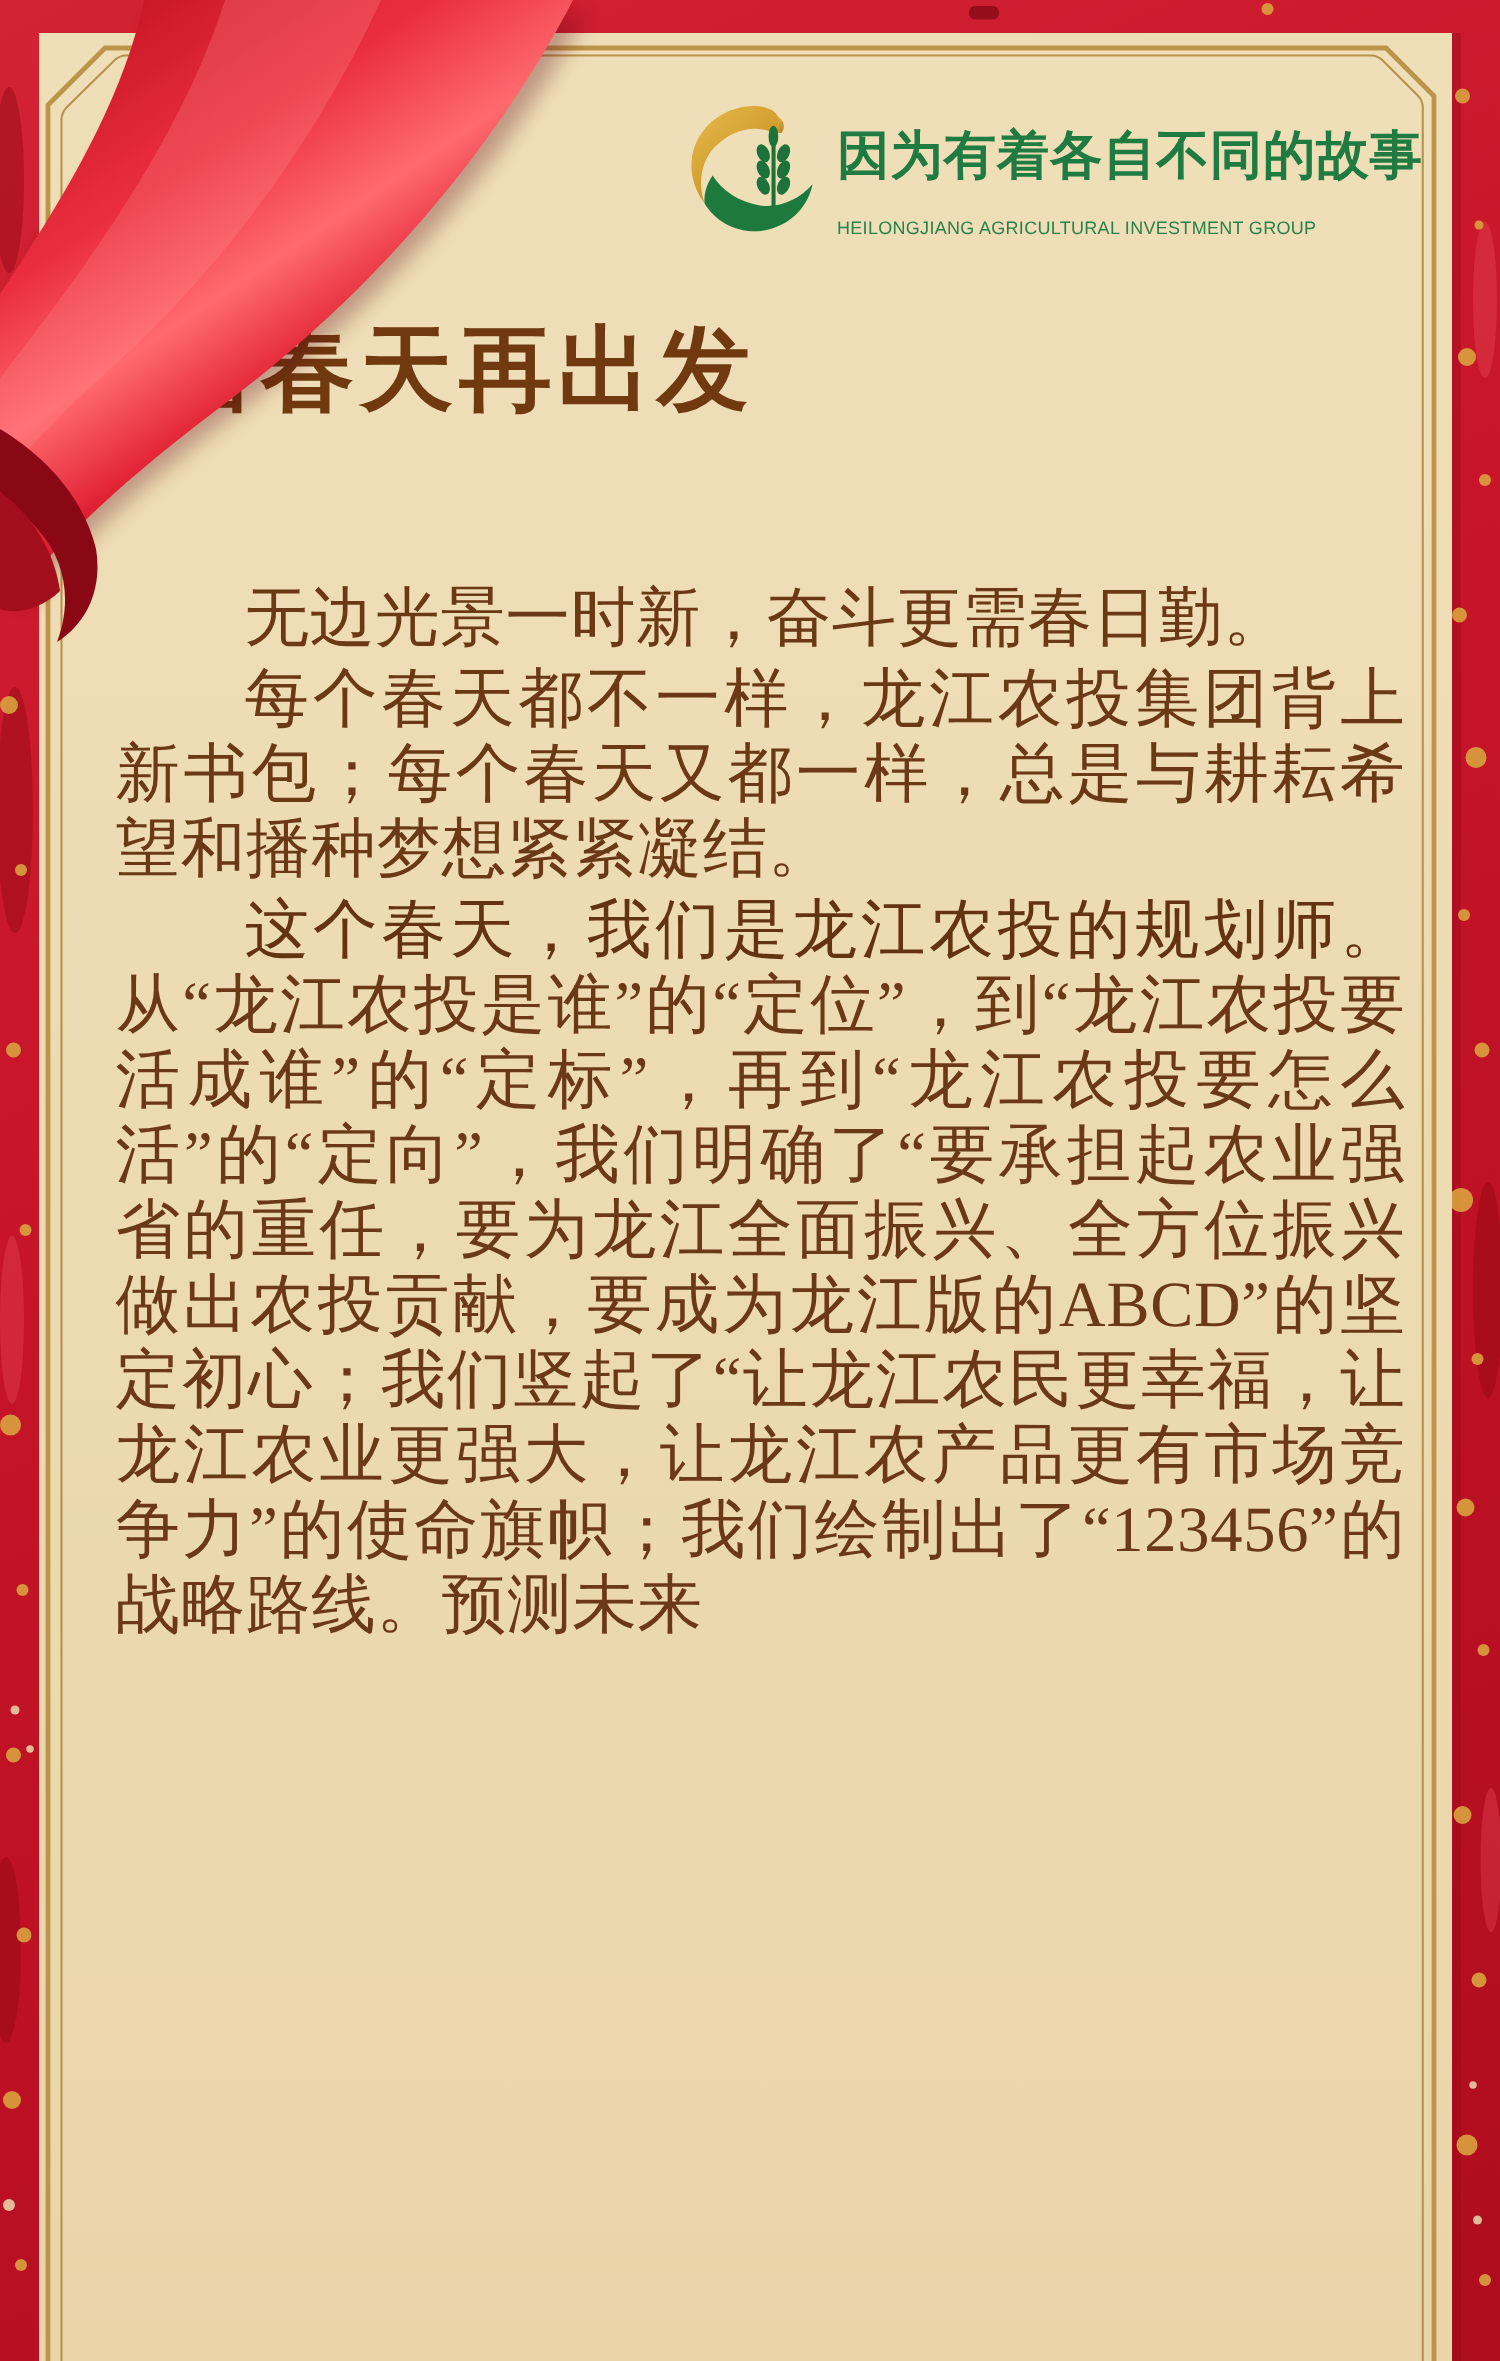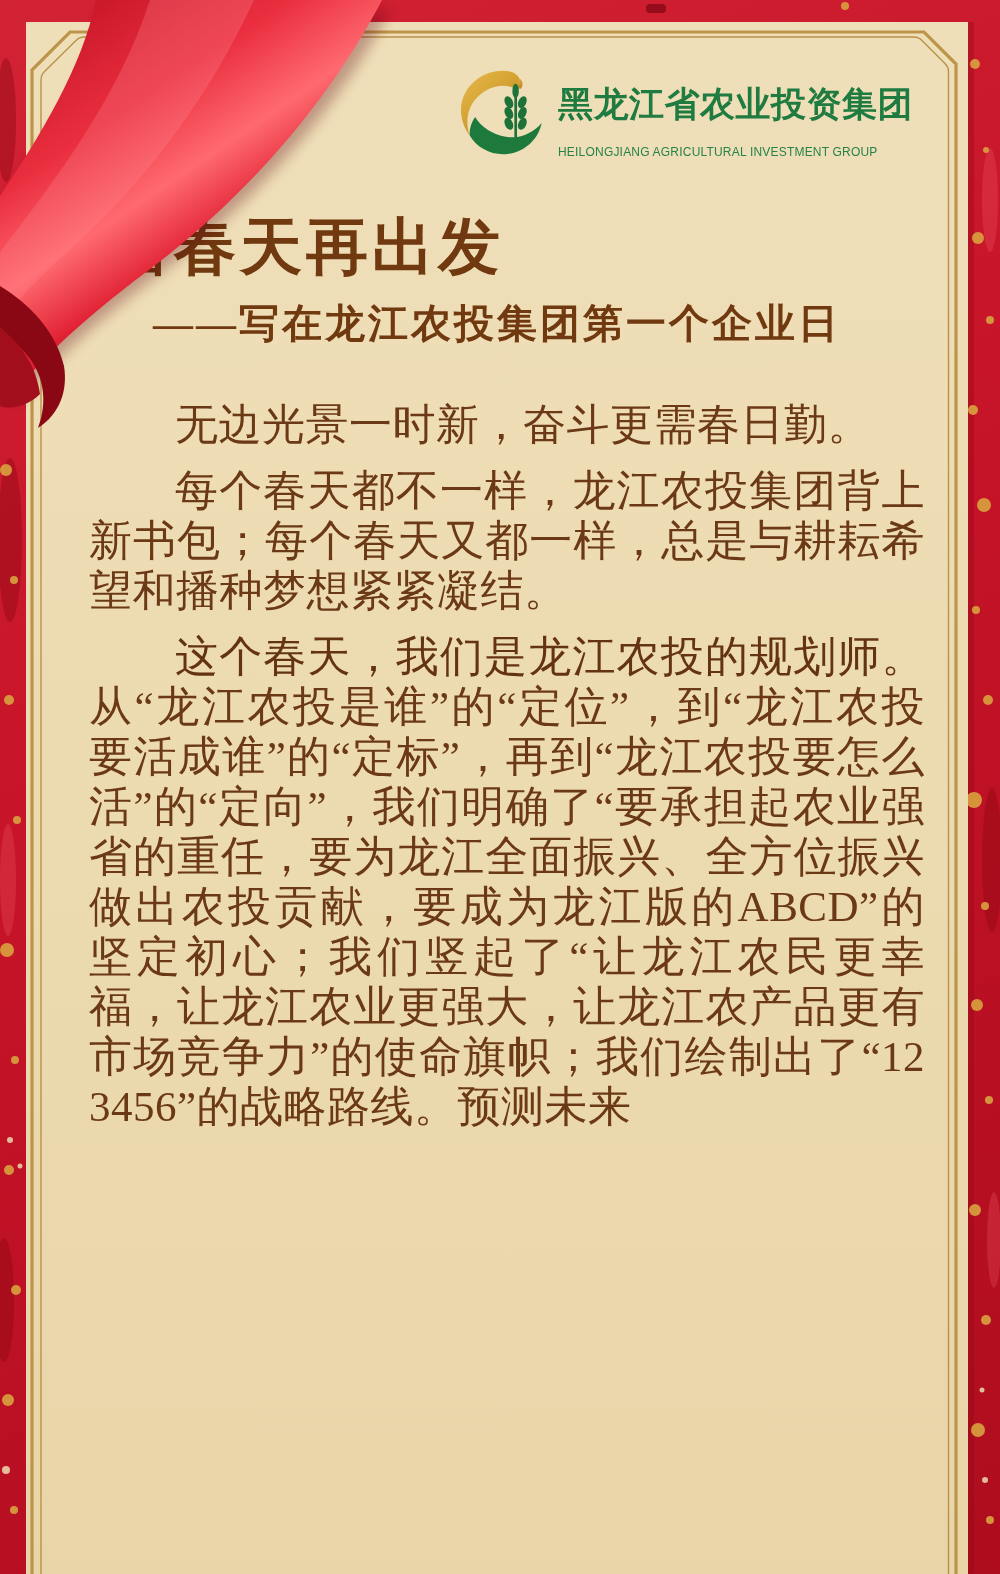--- a/index.html
+++ b/index.html
@@ -37,21 +37,21 @@
   .subtitle{
     position:absolute;left:0;right:0;top:278px;text-align:center;
     font-size:40px;line-height:48px;font-weight:bold;color:#70390f;letter-spacing:3px;white-space:nowrap;
   }
   .body-text{
     position:absolute;left:47px;top:362px;width:868px;
     font-size:43px;line-height:50px;color:#6b3916;
     text-align:justify;text-justify:inter-ideograph;word-break:break-all;
     letter-spacing:0.5px;
   }
-  .body-text p{margin:16px;text-indent:2em;}
+  .body-text p{margin:4px;text-indent:2em;}
   .lead{font-weight:normal;color:#643311;}
 </style>
 </head>
 <body>
 
 <div class="page">
 
   <svg class="bg-decor" width="1000" height="1574" viewBox="0 0 1000 1574">
     <g opacity="0.45" fill="#8f0a16">
       <ellipse cx="6" cy="120" rx="10" ry="62"></ellipse>
@@ -133,27 +133,26 @@
             <ellipse cx="64" cy="25.5" rx="3.6" ry="8"></ellipse>
             <ellipse cx="56.5" cy="38" rx="4.4" ry="7" transform="rotate(-24 56.5 38)"></ellipse>
             <ellipse cx="71.5" cy="38" rx="4.4" ry="7" transform="rotate(24 71.5 38)"></ellipse>
             <ellipse cx="56.5" cy="50" rx="4.4" ry="7" transform="rotate(-24 56.5 50)"></ellipse>
             <ellipse cx="71.5" cy="50" rx="4.4" ry="7" transform="rotate(24 71.5 50)"></ellipse>
             <ellipse cx="56.5" cy="62" rx="4.4" ry="7" transform="rotate(-24 56.5 62)"></ellipse>
             <ellipse cx="71.5" cy="62" rx="4.4" ry="7" transform="rotate(24 71.5 62)"></ellipse>
           </g>
         </svg>
         <div class="logo-text">
-          <div class="logo-name">黑龙江省农业投资集团</div>
+          <div class="logo-name">因为有着各自不同的故事</div>
           <div class="logo-en">HEILONGJIANG AGRICULTURAL INVESTMENT GROUP</div>
         </div>
       </div>
 
       <div class="title">迎着春天再出发</div>
-      <div class="subtitle">——写在龙江农投集团第一个企业日</div>
 
       <div class="body-text">
         <p>无边光景一时新，奋斗更需春日勤。</p>
         <p>每个春天都不一样，龙江农投集团背上新书包；每个春天又都一样，总是与耕耘希望和播种梦想紧紧凝结。</p>
         <p><span class="lead">这个春天，我们是龙江农投的规划师。</span><span>从“龙江农投是谁”的“定位”，到“龙江农投要活成谁”的“定标”，再到“龙江农投要怎么活”的“定向”，我们明确了“要承担起农业强省的重任，要为龙江全面振兴、全方位振兴做出农投贡献，要成为龙江版的ABCD”的坚定初心；我们竖起了“让龙江农民更幸福，让龙江农业更强大，让龙江农产品更有市场竞争力”的使命旗帜；我们绘制出了“123456”的战略路线。预测未来</span></p>
       </div>
     </div>
   </div>
 
   <svg class="ribbon" width="480" height="460" viewBox="0 0 480 460">

